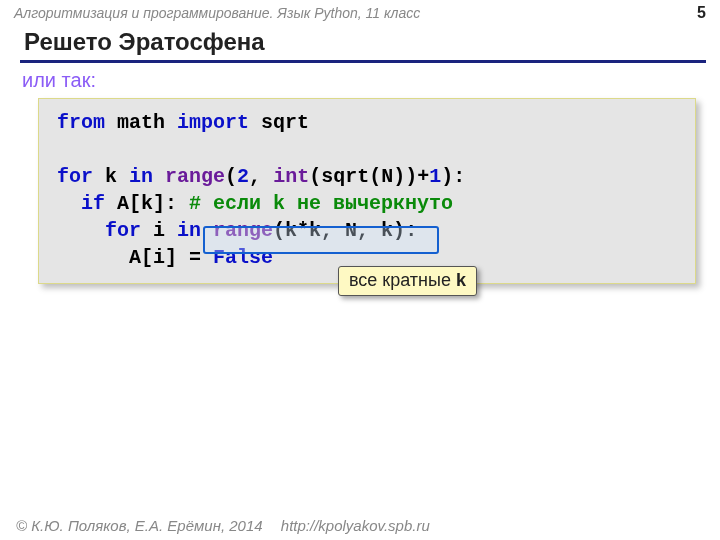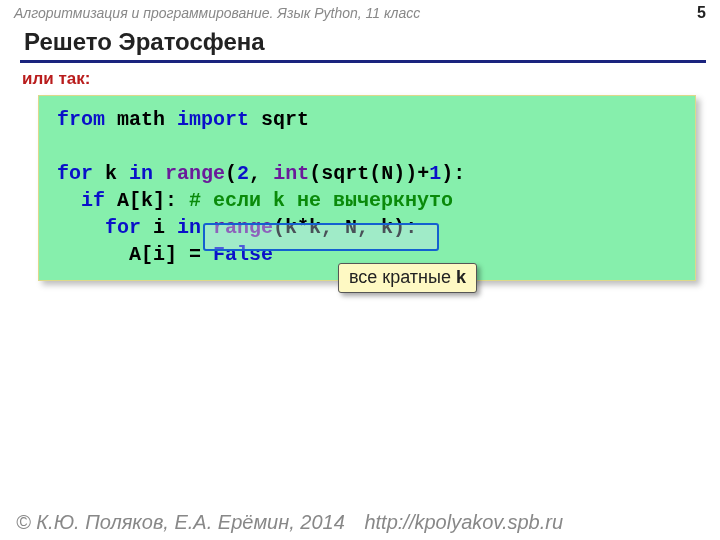--- a/index.html
+++ b/index.html
@@ -33,32 +33,31 @@
   }
   .title-rule {
     height: 3px;
     background: #1a237e;
     margin-top: 4px;
     margin-left: -4px;
     margin-right: -4px;
   }
 
   .subtitle {
-    color: #b91c1c;
-    font-size: 17px;
+    color: #8b5cf6;
+    font-size: 20px;
     padding: 4px 22px 4px 22px;
-    font-weight: bold;
   }
 
   .code-wrap {
     position: relative;
     margin: 2px 24px 0 38px;
   }
   .code-block {
-    background: #86efac;
+    background: #e5e5e5;
     border: 1px solid #dcd98a;
     box-shadow: 4px 4px 6px rgba(0,0,0,0.25);
     padding: 10px 14px 12px 18px;
     font-family: "Courier New", monospace;
     font-size: 20px;
     line-height: 1.35;
     font-weight: bold;
     color: #000;
     white-space: pre;
   }
@@ -87,21 +86,21 @@
     font-size: 18px;
     color: #222;
     white-space: nowrap;
   }
   .callout b { font-weight: bold; }
 
   .footer {
     position: absolute;
     bottom: 6px;
     left: 16px;
-    font-size: 20px;
+    font-size: 15px;
     font-style: italic;
     color: #888;
     text-align: center;
   }
   .footer .copy { margin-right: 14px; }
 </style>
 </head>
 <body>
 
 <div class="slide">

